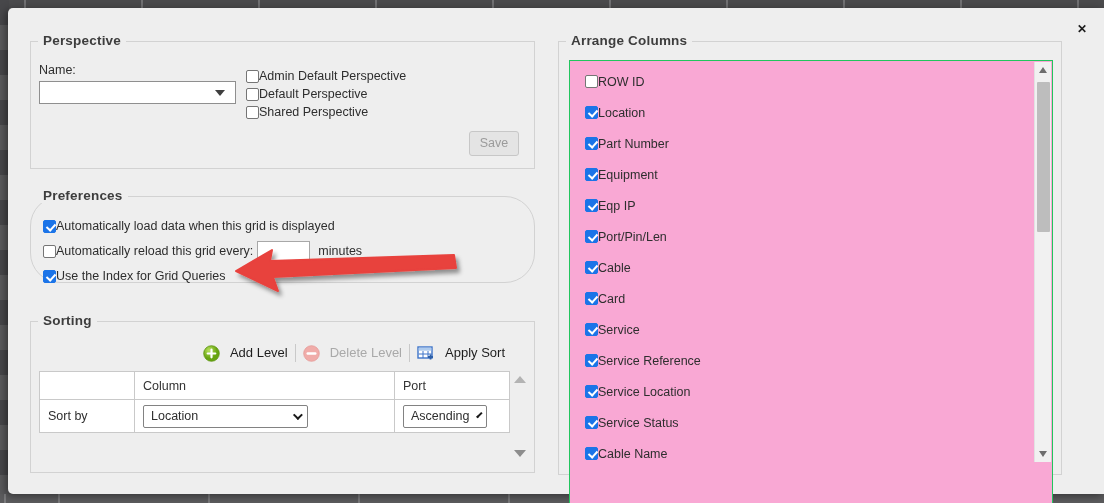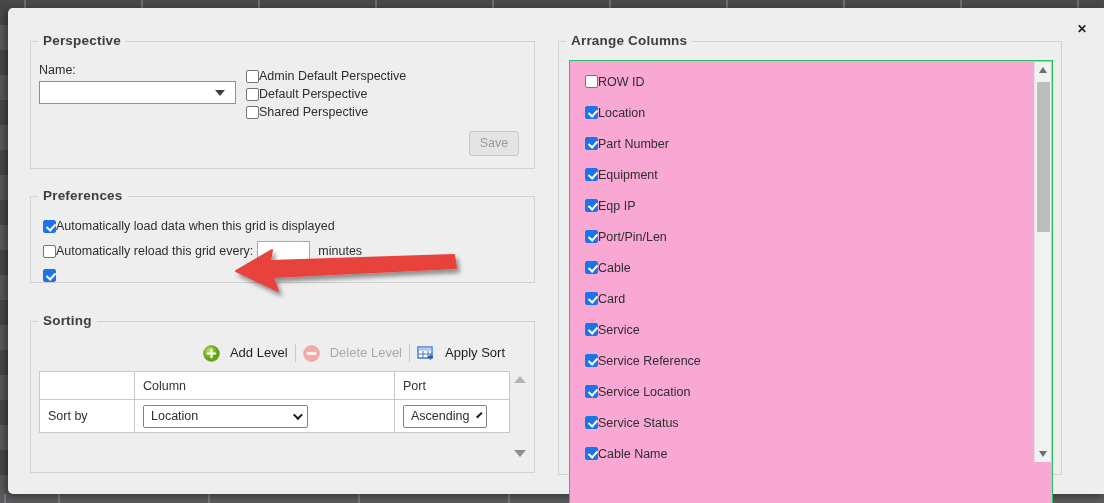--- a/index.html
+++ b/index.html
@@ -38,21 +38,21 @@
     cursor: pointer; user-select: none;
   }
 
   
   .group { position: absolute; border: 1px solid #d2d2d2; }
   .group > .legend {
     position: absolute; top: -9px; left: 7px; background: #eeeeee; padding: 0 5px;
     font-size: 13.5px; font-weight: bold; color: #3d3d3d; letter-spacing: .2px; white-space: nowrap;
   }
   #g-perspective { left: 22px; top: 33px;  width: 505px; height: 128px; }
-  #g-preferences { left: 22px; top: 188px; width: 505px; height: 87px;  }
+  #g-preferences { left: 22px; top: 188px; width: 505px; height: 87px; border-radius: 30px;  }
   #g-sorting     { left: 22px; top: 313px; width: 505px; height: 152px; }
   #g-arrange     { left: 550px; top: 33px; width: 504px; height: 434px; }
 
   
   .cb {
     display: inline-block; width: 13px; height: 13px; border: 1px solid #757575;
     border-radius: 2px; background: #fff; position: relative; flex: 0 0 13px; cursor: pointer;
   }
   .cb.checked { background: #1b74e8; border-color: #1b74e8; }
   .cb.checked::after {
@@ -188,20 +188,21 @@
           <span class="lbl">Automatically load data when this grid is displayed</span>
         </label>
         <label class="cb-row">
           <span class="cb"></span>
           <span class="lbl">Automatically reload this grid every:</span>
           <input class="pref-input" value="" style="">
           <span class="lbl pref-after">minutes</span>
         </label>
         <label class="cb-row">
           <span class="cb checked"></span>
+          <span class="lbl">Use the Index for Grid Queries</span>
         </label>
       </div>
     </div>
 
     <div class="group" id="g-sorting">
       <span class="legend">Sorting</span>
 
       <div class="sort-toolbar">
         <span class="tool-btn">
           <svg width="17" height="17" viewBox="0 0 17 17">

